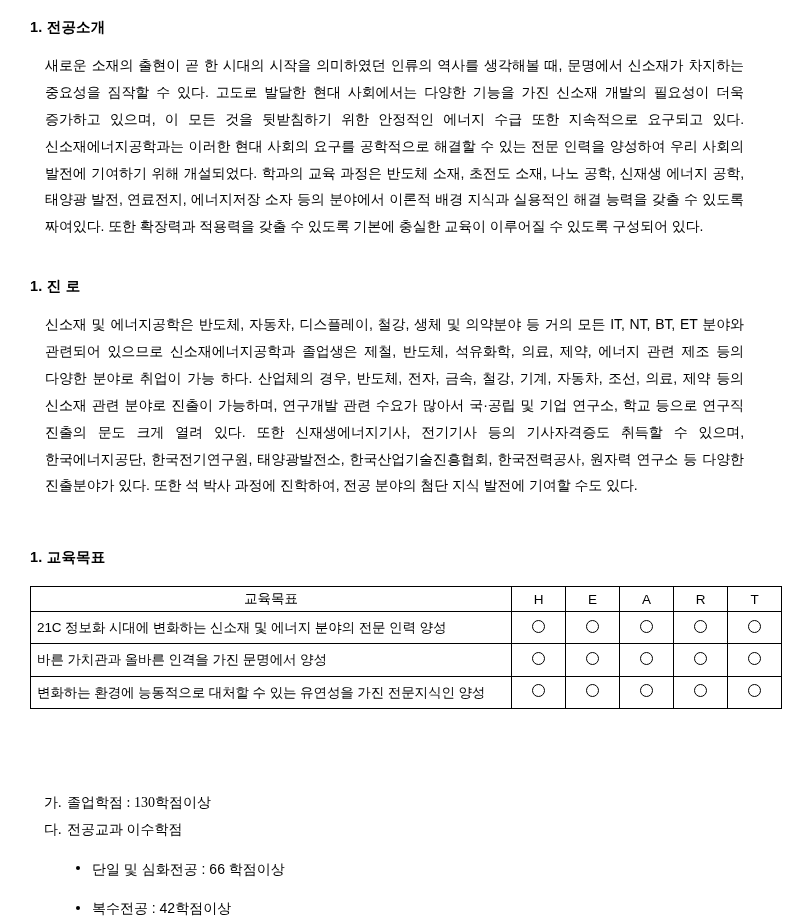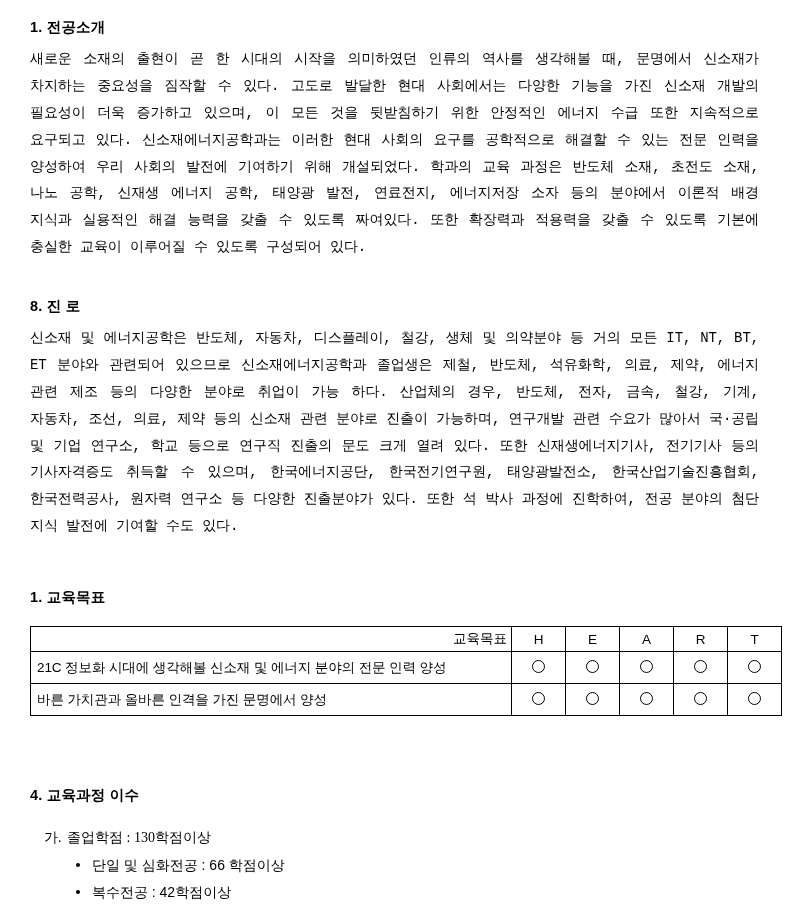--- a/index.html
+++ b/index.html
@@ -29,47 +29,46 @@
     font-weight: bold;
     margin: 0 0 9px 0;
     letter-spacing: 0.2px;
   }
   .section {
     margin-bottom: 14px;
   }
   p.body-text {
     font-size: 14px;
     line-height: 1.92;
-    margin: 0;
+    margin: 15px;
     text-align: justify;
     text-justify: inter-ideograph;
     word-break: keep-all;
     letter-spacing: -0.1px;
-    font-family: Liberation Mono, monospace;
   }
   .spacer-lg { height: 34px; }
   .spacer-md { height: 22px; }
   .spacer-sm { height: 10px; }
 
   
   table.goal-table {
     border-collapse: collapse;
     width: 100%;
     font-size: 13.5px;
     table-layout: fixed;
   }
   table.goal-table th,
   table.goal-table td {
     border: 1px solid #000000;
     padding: 4px 6px;
     vertical-align: middle;
   }
   table.goal-table th {
     font-weight: normal;
-    text-align: right;
+    text-align: center;
     padding: 3px 4px;
   }
   table.goal-table th.goal-col {
     width: 472px;
   }
   table.goal-table th.letter-col,
   table.goal-table td.letter-col {
     width: 45px;
     text-align: center;
   }
@@ -88,21 +87,21 @@
   }
 
   
   ul.plain, ol.plain { list-style: none; margin: 0; padding: 0; }
   .li-row {
     font-size: 14px;
     line-height: 1.95;
     white-space: nowrap;
   }
   .lvl1 { padding-left: 14px; font-family: Liberation Serif, serif; }
-  .lvl2 { padding-left: 46px; }
+  .lvl2 { padding-left: 46px; margin-top: 12px; }
   .marker-dot {
     display: inline-block;
     width: 4px;
     height: 4px;
     background: #000;
     border-radius: 50%;
     vertical-align: middle;
     margin-right: 8px;
     margin-bottom: 3px;
   }
@@ -115,21 +114,21 @@
   <div class="inner">
 
     <div class="section">
       <h2 class="section-heading">1. 전공소개</h2>
       <p class="body-text">새로운 소재의 출현이 곧 한 시대의 시작을 의미하였던 인류의 역사를 생각해볼 때, 문명에서 신소재가 차지하는 중요성을 짐작할 수 있다. 고도로 발달한 현대 사회에서는 다양한 기능을 가진 신소재 개발의 필요성이 더욱 증가하고 있으며, 이 모든 것을 뒷받침하기 위한 안정적인 에너지 수급 또한 지속적으로 요구되고 있다. 신소재에너지공학과는 이러한 현대 사회의 요구를 공학적으로 해결할 수 있는 전문 인력을 양성하여 우리 사회의 발전에 기여하기 위해 개설되었다. 학과의 교육 과정은 반도체 소재, 초전도 소재, 나노 공학, 신재생 에너지 공학, 태양광 발전, 연료전지, 에너지저장 소자 등의 분야에서 이론적 배경 지식과 실용적인 해결 능력을 갖출 수 있도록 짜여있다. 또한 확장력과 적용력을 갖출 수 있도록 기본에 충실한 교육이 이루어질 수 있도록 구성되어 있다.</p>
     </div>
 
     <div class="spacer-md"></div>
 
     <div class="section">
-      <h2 class="section-heading">8. 진 로</h2>
+      <h2 class="section-heading">1. 진 로</h2>
       <p class="body-text">신소재 및 에너지공학은 반도체, 자동차, 디스플레이, 철강, 생체 및 의약분야 등 거의 모든 IT, NT, BT, ET 분야와 관련되어 있으므로 신소재에너지공학과 졸업생은 제철, 반도체, 석유화학, 의료, 제약, 에너지 관련 제조 등의 다양한 분야로 취업이 가능 하다. 산업체의 경우, 반도체, 전자, 금속, 철강, 기계, 자동차, 조선, 의료, 제약 등의 신소재 관련 분야로 진출이 가능하며, 연구개발 관련 수요가 많아서 국·공립 및 기업 연구소, 학교 등으로 연구직 진출의 문도 크게 열려 있다. 또한 신재생에너지기사, 전기기사 등의 기사자격증도 취득할 수 있으며, 한국에너지공단, 한국전기연구원, 태양광발전소, 한국산업기술진흥협회, 한국전력공사, 원자력 연구소 등 다양한 진출분야가 있다. 또한 석 박사 과정에 진학하여, 전공 분야의 첨단 지식 발전에 기여할 수도 있다.</p>
     </div>
 
     <div class="spacer-lg"></div>
 
     <div class="section">
       <h2 class="section-heading">1. 교육목표</h2>
       <div class="spacer-sm"></div>
       <table class="goal-table">
         <thead>
@@ -137,50 +136,61 @@
             <th class="goal-col">교육목표</th>
             <th class="letter-col">H</th>
             <th class="letter-col">E</th>
             <th class="letter-col">A</th>
             <th class="letter-col">R</th>
             <th class="letter-col">T</th>
           </tr>
         </thead>
         <tbody>
           <tr>
-            <td class="goal-text">21C 정보화 시대에 생각해볼 신소재 및 에너지 분야의 전문 인력 양성</td>
+            <td class="goal-text">21C 정보화 시대에 변화하는 신소재 및 에너지 분야의 전문 인력 양성</td>
             <td class="letter-col"><span class="circle"></span></td>
             <td class="letter-col"><span class="circle"></span></td>
             <td class="letter-col"><span class="circle"></span></td>
             <td class="letter-col"><span class="circle"></span></td>
             <td class="letter-col"><span class="circle"></span></td>
           </tr>
           <tr>
             <td class="goal-text">바른 가치관과 올바른 인격을 가진 문명에서 양성</td>
+            <td class="letter-col"><span class="circle"></span></td>
+            <td class="letter-col"><span class="circle"></span></td>
+            <td class="letter-col"><span class="circle"></span></td>
+            <td class="letter-col"><span class="circle"></span></td>
+            <td class="letter-col"><span class="circle"></span></td>
+          </tr>
+          <tr>
+            <td class="goal-text">변화하는 환경에 능동적으로 대처할 수 있는 유연성을 가진 전문지식인 양성</td>
             <td class="letter-col"><span class="circle"></span></td>
             <td class="letter-col"><span class="circle"></span></td>
             <td class="letter-col"><span class="circle"></span></td>
             <td class="letter-col"><span class="circle"></span></td>
             <td class="letter-col"><span class="circle"></span></td>
           </tr>
         </tbody>
       </table>
     </div>
 
     <div class="spacer-lg"></div>
     <div class="spacer-md"></div>
 
     <div class="section">
-      <h2 class="section-heading">4. 교육과정 이수</h2>
       <div class="spacer-sm"></div>
       <ul class="plain">
         <li class="li-row lvl1">
           <span class="label-ko">가.</span>
           <span>졸업학점 : 130학점이상</span>
         </li>
+        <li class="li-row lvl1">
+          <span class="label-ko">다.</span>
+          <span>전공교과 이수학점</span>
+        </li>
         <li class="li-row lvl2">
           <span class="marker-dot"></span>
           <span>단일 및 심화전공 : 66  학점이상</span>
         </li>
         <li class="li-row lvl2">
           <span class="marker-dot"></span>
           <span>복수전공 :  42학점이상</span>
         </li>
 
       </ul>

